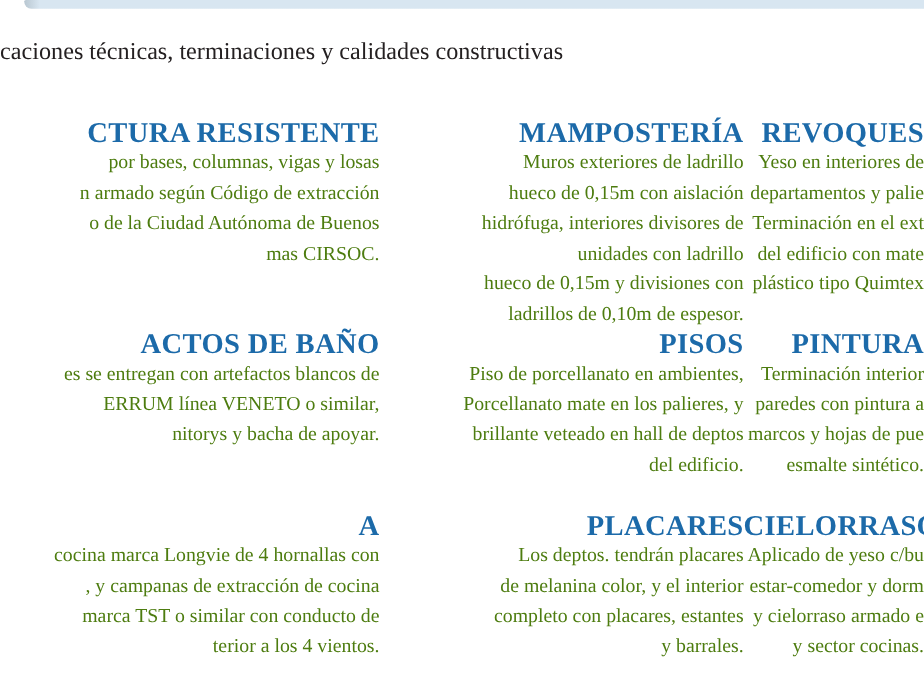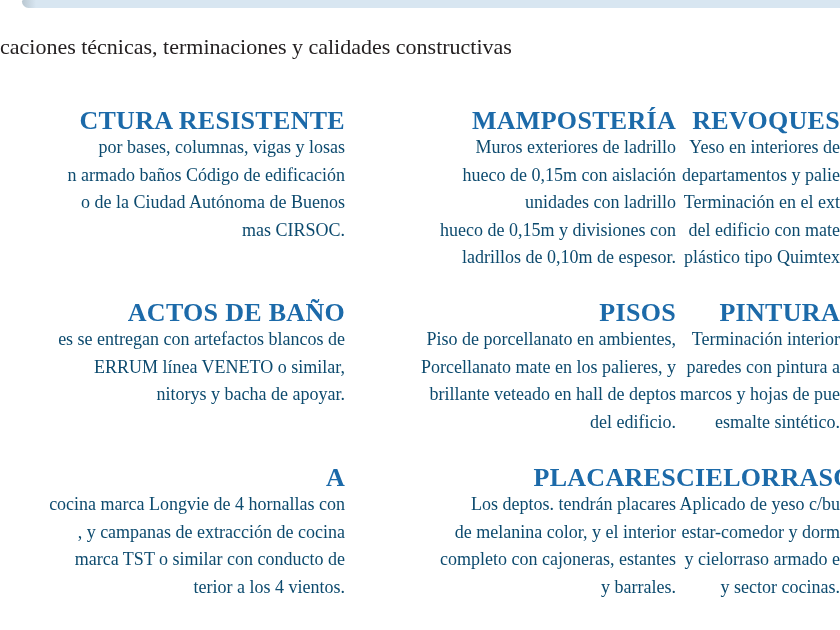--- a/index.html
+++ b/index.html
@@ -54,38 +54,38 @@
     font-size: 26px;
     line-height: 26px;
     font-weight: bold;
     color: #1c6aa9;
     letter-spacing: 0.3px;
     white-space: nowrap;
   }
   .body-line {
     font-size: 18px;
     line-height: 27.5px;
-    color: #0c4a6e;
+    color: #4d7c0f;
     white-space: nowrap;
   }
 </style>
 </head>
 <body>
 
 <div class="canvas">
 
   <div class="top-bar"></div>
 
   <div class="page-title">caciones técnicas, terminaciones y calidades constructivas</div>
 
   <div class="col col-1">
     <div class="section row-0">
       <div class="section-heading">CTURA RESISTENTE</div>
       <div class="body-line">por bases, columnas, vigas y losas</div>
-      <div class="body-line">n armado baños Código de edificación</div>
+      <div class="body-line">n armado según Código de extracción</div>
       <div class="body-line">o de la Ciudad Autónoma de Buenos</div>
       <div class="body-line">mas CIRSOC.</div>
     </div>
     <div class="section row-1">
       <div class="section-heading">ACTOS DE BAÑO</div>
       <div class="body-line">es se entregan con artefactos blancos de</div>
       <div class="body-line">ERRUM línea VENETO o similar,</div>
       <div class="body-line">nitorys y bacha de apoyar.</div>
     </div>
     <div class="section row-2">
@@ -95,36 +95,37 @@
       <div class="body-line">marca TST o similar con conducto de</div>
       <div class="body-line">terior a los 4 vientos.</div>
     </div>
   </div>
 
   <div class="col col-2">
     <div class="section row-0">
       <div class="section-heading">MAMPOSTERÍA</div>
       <div class="body-line">Muros exteriores de ladrillo</div>
       <div class="body-line">hueco de 0,15m con aislación</div>
+      <div class="body-line">hidrófuga, interiores divisores de</div>
       <div class="body-line">unidades con ladrillo</div>
       <div class="body-line">hueco de 0,15m y divisiones con</div>
       <div class="body-line">ladrillos de 0,10m de espesor.</div>
     </div>
     <div class="section row-1">
       <div class="section-heading">PISOS</div>
       <div class="body-line">Piso de porcellanato en ambientes,</div>
       <div class="body-line">Porcellanato mate en los palieres, y</div>
       <div class="body-line">brillante veteado en hall de deptos</div>
       <div class="body-line">del edificio.</div>
     </div>
     <div class="section row-2">
       <div class="section-heading">PLACARES</div>
       <div class="body-line">Los deptos. tendrán placares</div>
       <div class="body-line">de melanina color, y el interior</div>
-      <div class="body-line">completo con cajoneras, estantes</div>
+      <div class="body-line">completo con placares, estantes</div>
       <div class="body-line">y barrales.</div>
     </div>
   </div>
 
   <div class="col col-3">
     <div class="section row-0">
       <div class="section-heading">REVOQUES</div>
       <div class="body-line">Yeso en interiores de</div>
       <div class="body-line">departamentos y palie</div>
       <div class="body-line">Terminación en el ext</div>

